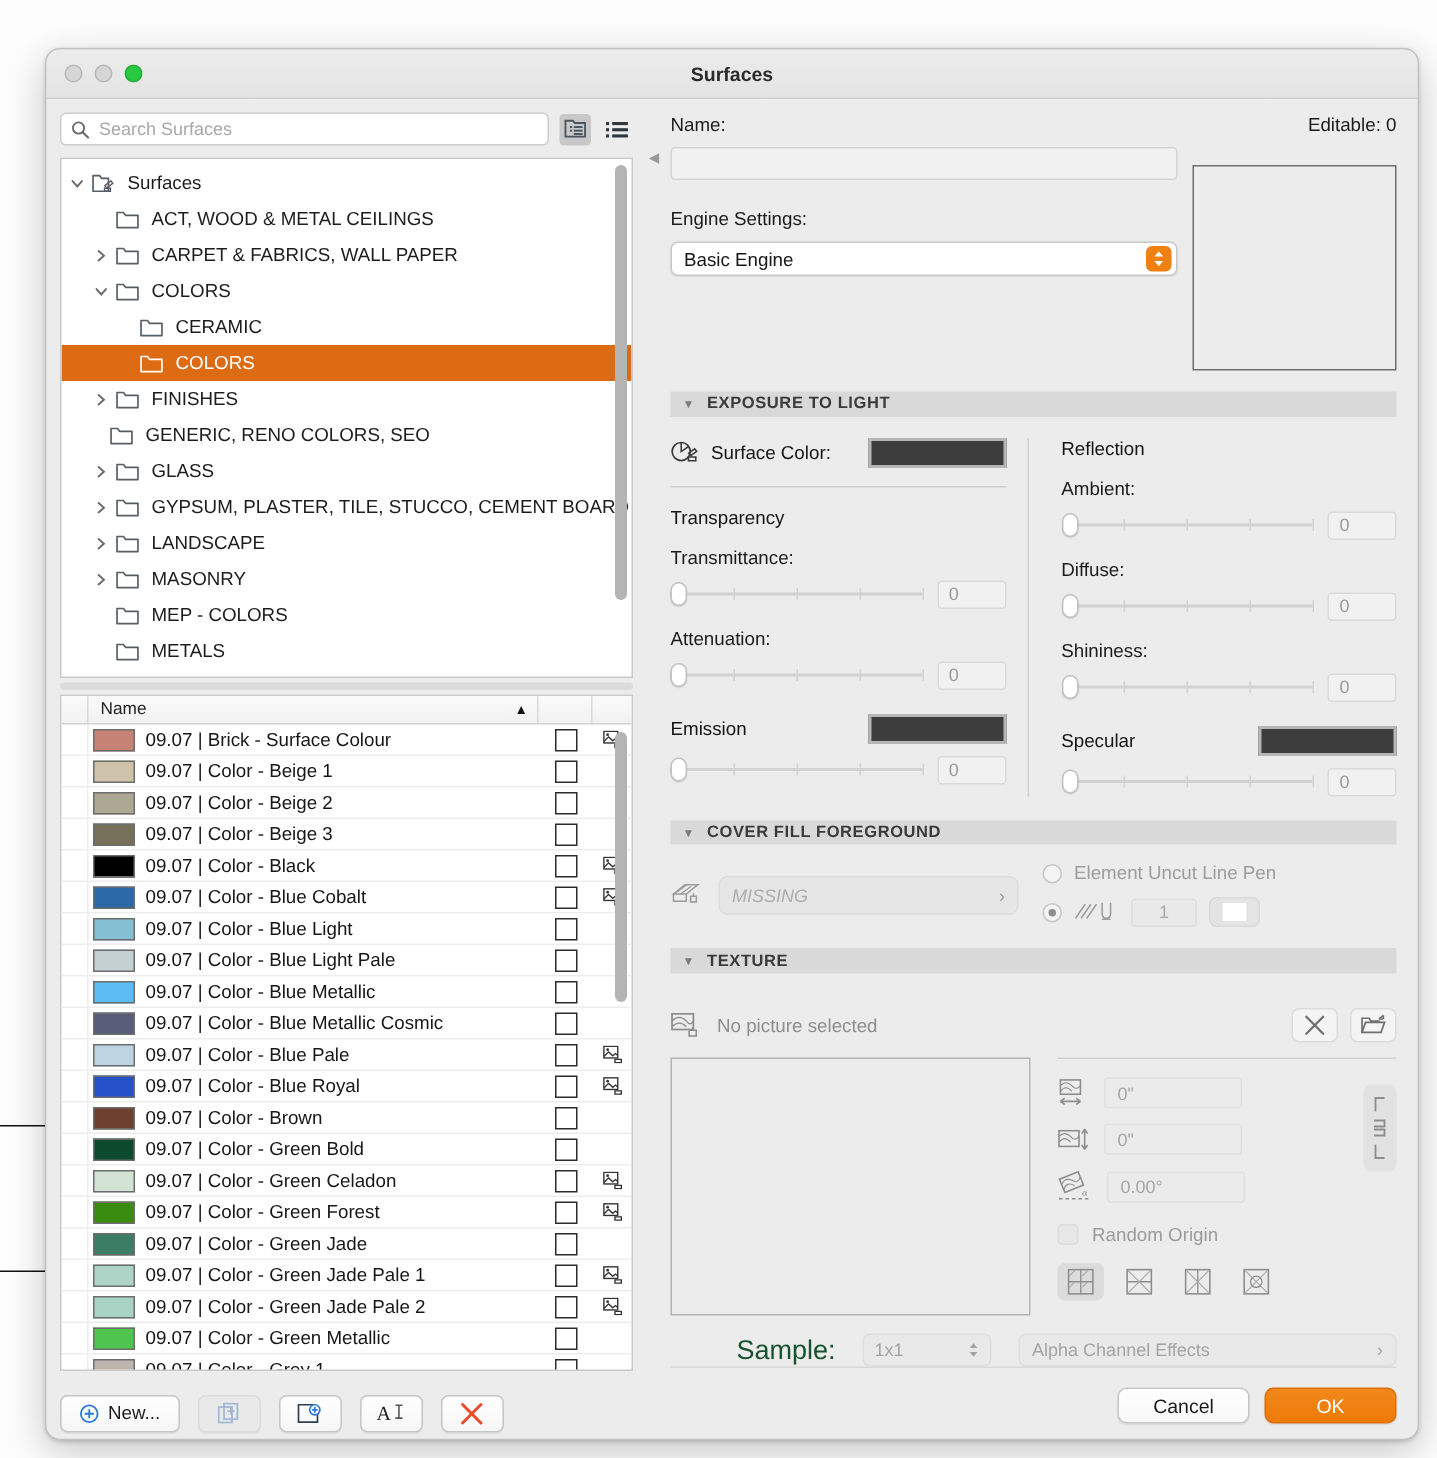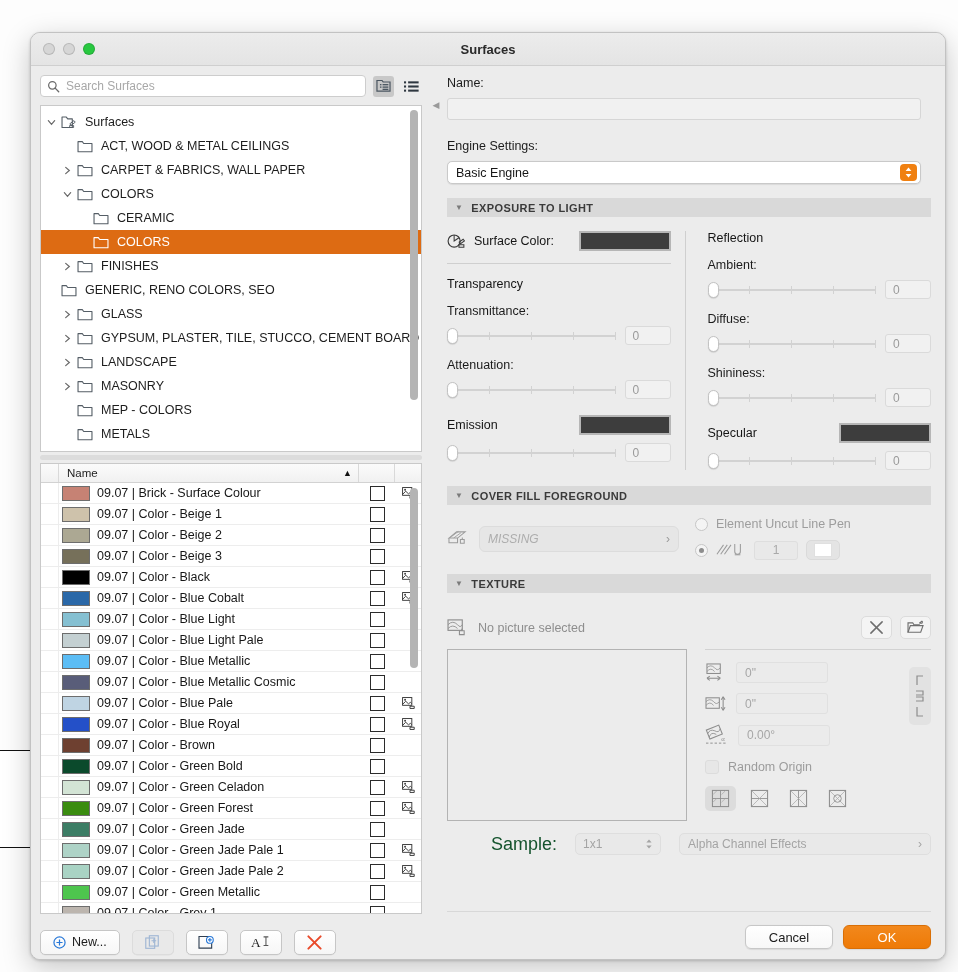--- a/index.html
+++ b/index.html
@@ -414,21 +414,21 @@
                     <path d="M3 1.5 L7 5 L3 8.5" fill="none" stroke="#6a6a6a" stroke-width="1.4" stroke-linecap="round"></path>
                   </svg>
                 </span>
                 <span class="ficon">
                   <svg width="16" height="13" viewBox="0 0 17 14">
                     <path d="M1 12.6 L1 1.8 L5.6 1.8 L7.1 3.8 L16 3.8 L16 12.6 Z" fill="none" stroke="#555e66" stroke-width="1.2" stroke-linejoin="round"></path>
                   </svg>
                 </span>
                 <span>FINISHES</span>
               </div>
-              <div class="trow" style="padding-left: 6px;">
+              <div class="trow" style="padding-left: 18px;">
                 <span class="twist"></span>
                 <span class="ficon">
                   <svg width="16" height="13" viewBox="0 0 17 14">
                     <path d="M1 12.6 L1 1.8 L5.6 1.8 L7.1 3.8 L16 3.8 L16 12.6 Z" fill="none" stroke="#555e66" stroke-width="1.2" stroke-linejoin="round"></path>
                   </svg>
                 </span>
                 <span>GENERIC, RENO COLORS, SEO</span>
               </div>
               <div class="trow" style="padding-left: 22px;">
                 <span class="twist">
@@ -856,20 +856,24 @@
             <div class="lbl engine-lbl">Engine Settings:</div>
             <div class="combo">
               <span>Basic Engine</span>
               <span class="stepper">
                 <svg width="9" height="13" viewBox="0 0 9 13">
                     <path d="M4.5 1.5 L7.4 5 L1.6 5 Z" fill="#fff"></path>
                     <path d="M4.5 11.5 L7.4 8 L1.6 8 Z" fill="#fff"></path>
                   </svg>
               </span>
             </div>
+          </div>
+          <div>
+            <div class="editable">Editable: 0</div>
+            <div class="preview-box"></div>
           </div>
         </div>
 
         <div class="sect-head">
           <span class="tri">▼</span>
           <span>EXPOSURE TO LIGHT</span>
         </div>
 
         <div class="two-col">
           <div class="col left-col">

